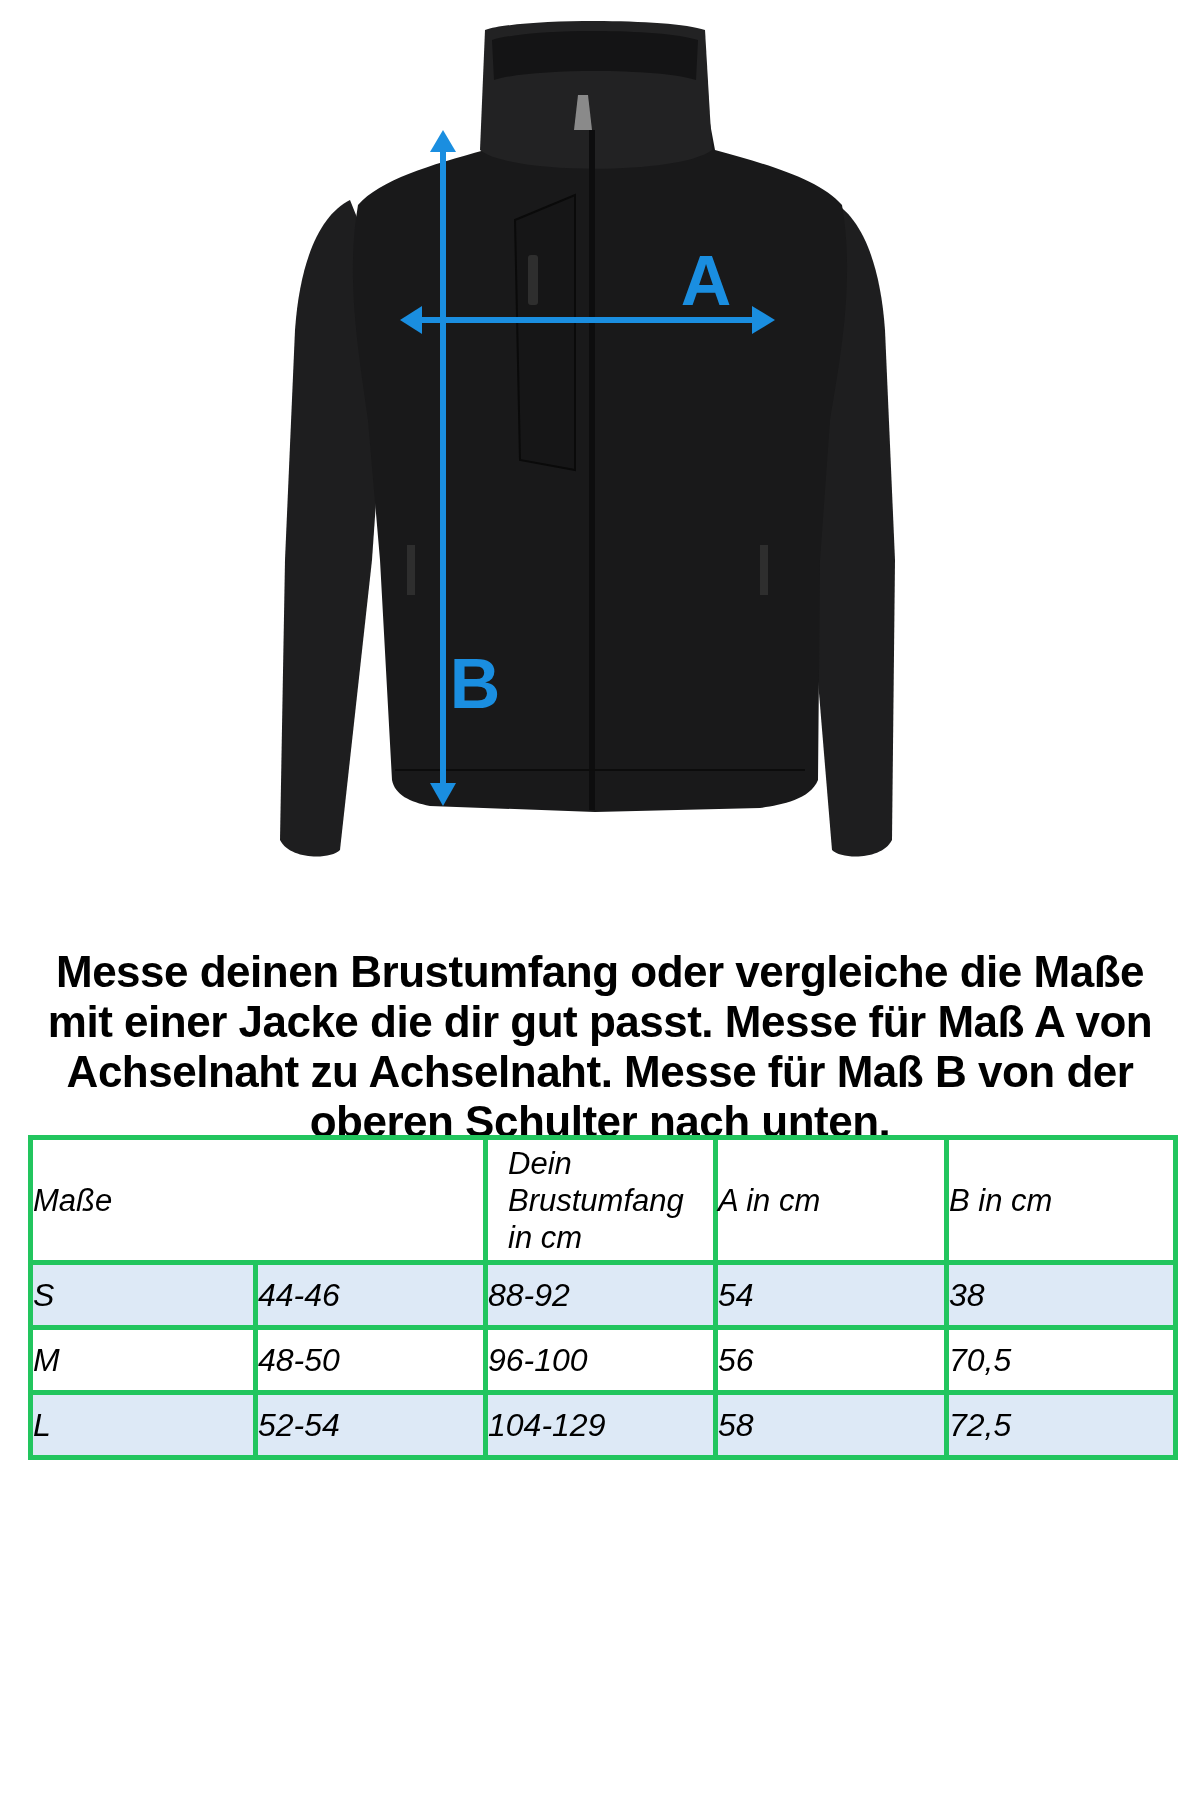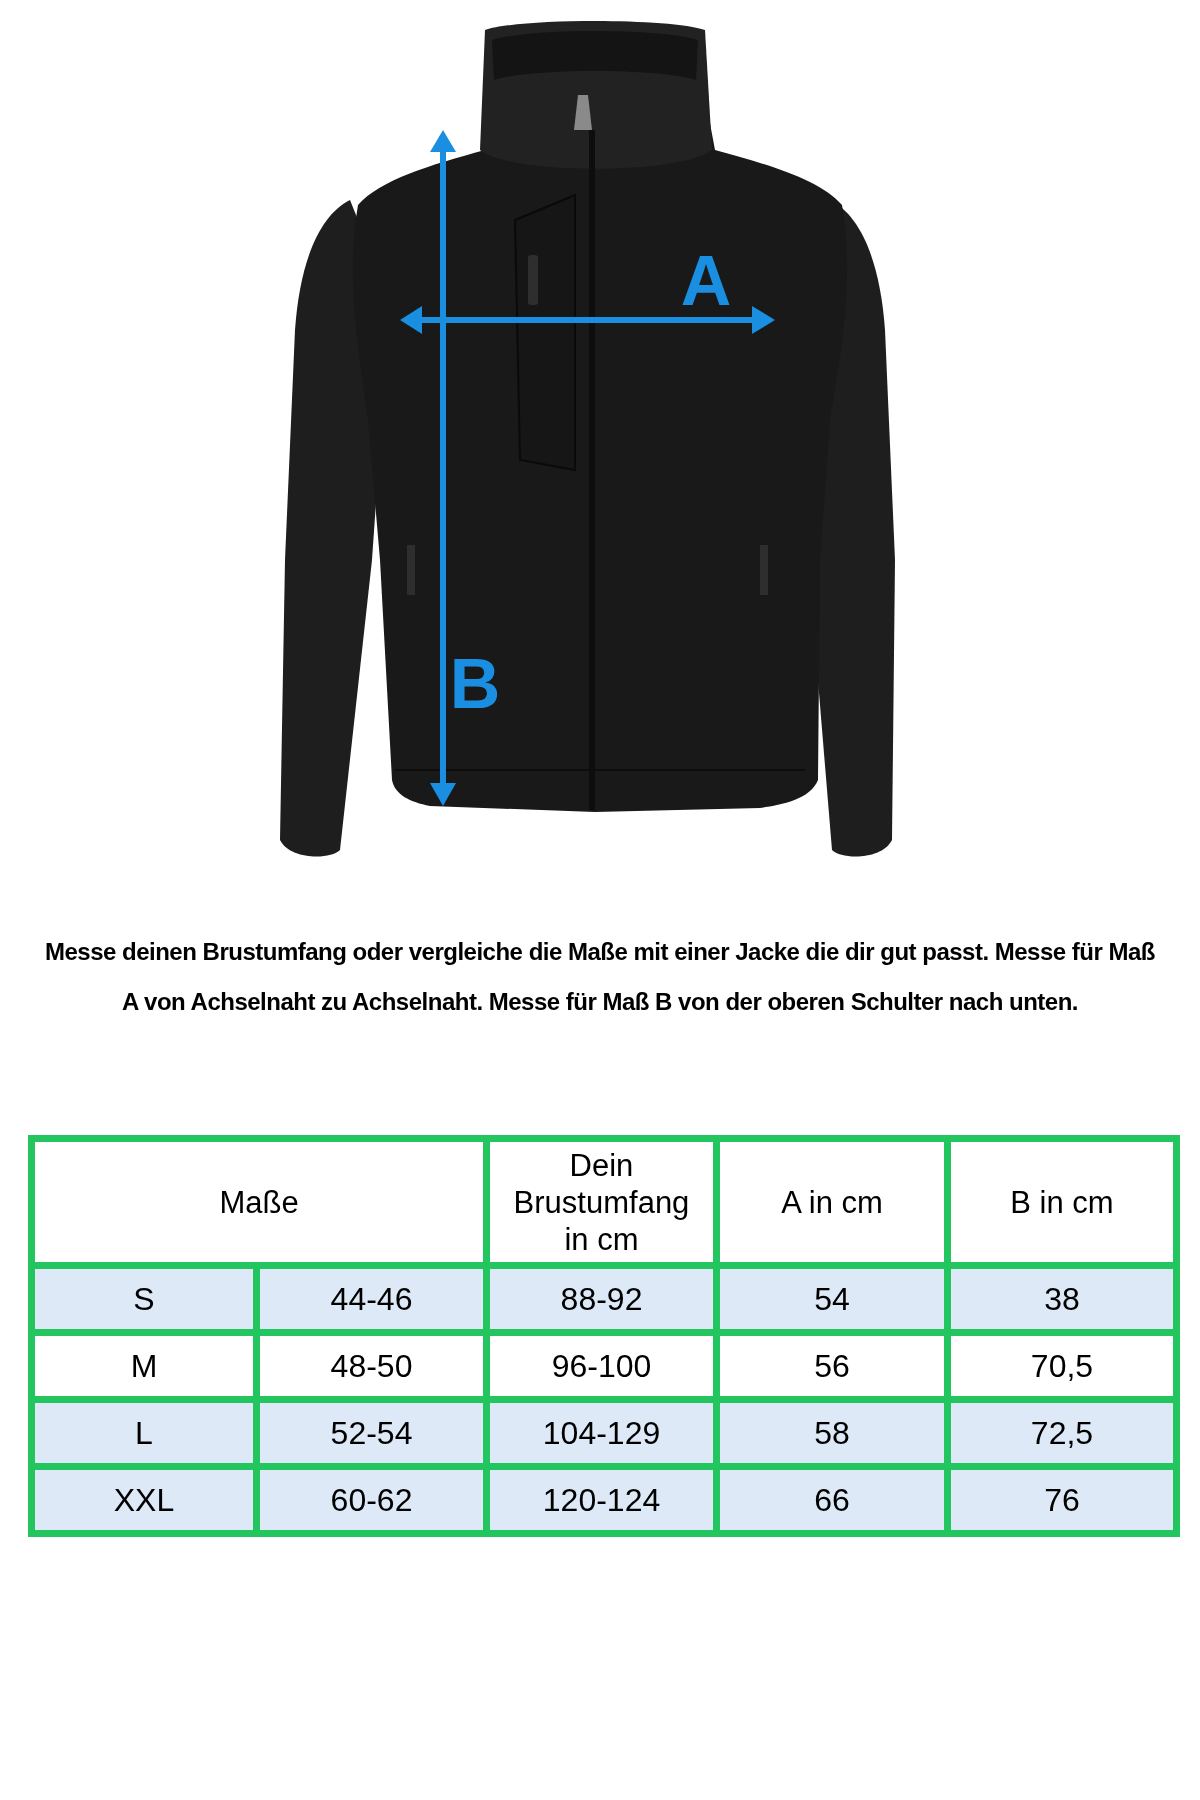--- a/index.html
+++ b/index.html
@@ -1,21 +1,21 @@
 <!DOCTYPE html>
 <html><head>
 <meta charset="utf-8">
 <style>
   html, body { margin:0; padding:0; background:#ffffff; }
   body { width:1200px; height:1800px; position:relative; overflow:hidden; font-family:"Liberation Sans", "DejaVu Sans", sans-serif; color:#000; }
   .figure { position:absolute; left:0; top:0; width:1200px; height:880px; }
   .figure svg { display:block; }
-  .instructions { position:absolute; left:40px; top:903px; width:1120px; text-align:center; font-weight:bold; font-size:24px; line-height:50px; letter-spacing:-0.5px; }
+  .instructions { position:absolute; left:40px; top:903px; width:1120px; text-align:center; font-weight:bold; font-size:44px; line-height:50px; letter-spacing:-0.5px; }
   table.sizes { position:absolute; left:28px; top:1135px; width:1145px; border-collapse:collapse; table-layout:fixed; font-size:32px; }
-  table.sizes td, table.sizes th { border:7px solid #22c55e; text-align:center; vertical-align:middle; padding:0; font-weight:normal; }
+  table.sizes td, table.sizes th { border:5px solid #22c55e; text-align:left; vertical-align:middle; padding:0; font-weight:normal;font-style:italic; }
   table.sizes th { height:120px; font-size:31px; line-height:37px; }
   table.sizes td { height:60px; }
   table.sizes tr.shaded td { background:#dde9f6; }
 </style>
 </head>
 <body>
 
 <div class="figure">
   <svg width="1200" height="880" viewBox="0 0 1200 880">
 
@@ -86,21 +86,14 @@
     <td>56</td>
     <td>70,5</td>
   </tr>
   <tr class="shaded">
     <td>L</td>
     <td>52-54</td>
     <td>104-129</td>
     <td>58</td>
     <td>72,5</td>
   </tr>
-  <tr class="shaded">
-    <td>XXL</td>
-    <td>60-62</td>
-    <td>120-124</td>
-    <td>66</td>
-    <td>76</td>
-  </tr>
 </tbody>
   </table>
 
 </body></html>

